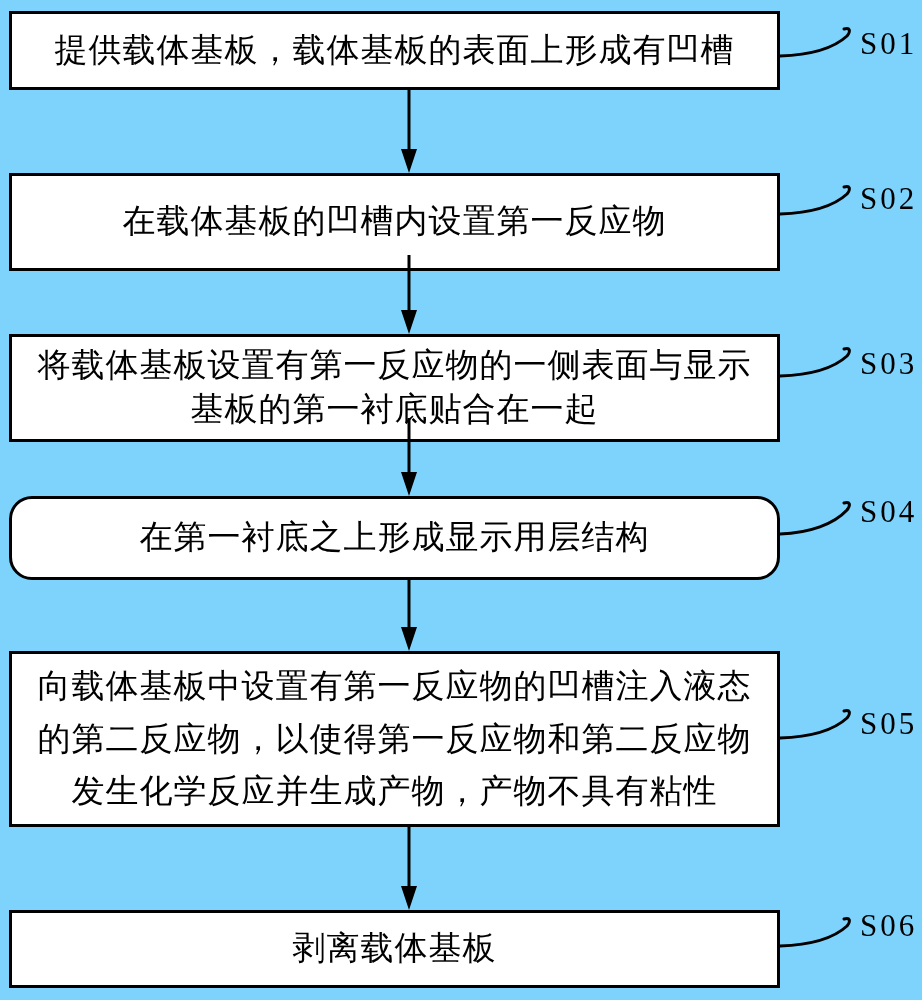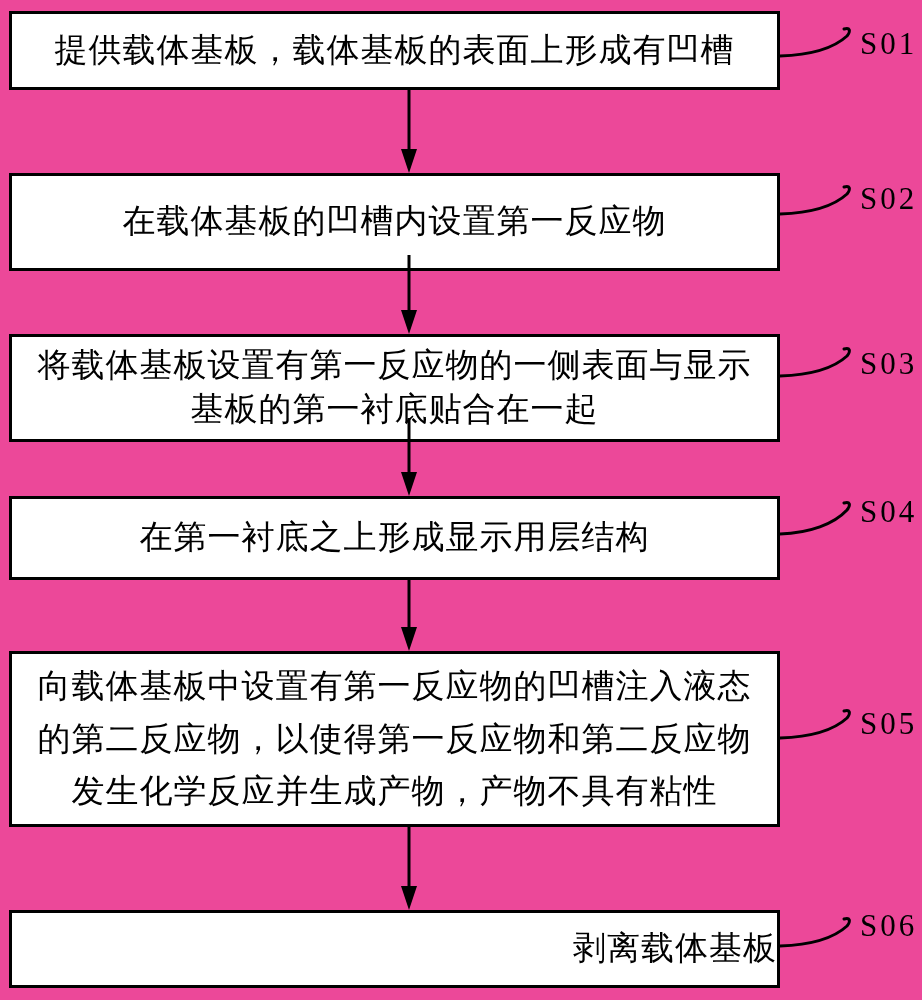--- a/index.html
+++ b/index.html
@@ -4,21 +4,21 @@
 <style>
   html, body {
     margin: 0;
     padding: 0;
     background: #ffffff;
   }
   .stage {
     position: relative;
     width: 922px;
     height: 1000px;
-    background: #ec4899;
+    background: #7dd3fc;
     overflow: hidden;
     font-family: "Liberation Serif", serif;
   }
   svg.overlay {
     position: absolute;
     left: 0;
     top: 0;
     width: 922px;
     height: 1000px;
     z-index: 2;
@@ -54,23 +54,23 @@
     z-index: 1;
     font-size: 31px;
     color: #000000;
     letter-spacing: 3px;
     font-family: "Liberation Serif", serif;
     margin-top: 20px;
   }
   #box1 { top: 11px;  height: 79px;  }
   #box2 { top: 173px; height: 98px;  }
   #box3 { top: 334px; height: 108px;  }
-  #box4 { top: 496px; height: 84px;  }
+  #box4 { top: 496px; height: 84px; border-radius: 23px;  }
   #box5 { top: 651px; height: 176px; }
-  #box6 { top: 910px; height: 78px; align-items: flex-end;  }
+  #box6 { top: 910px; height: 78px;  }
   #lbl1 { top: 6px;   }
   #lbl2 { top: 161px; }
   #lbl3 { top: 326px; }
   #lbl4 { top: 474px; }
   #lbl5 { top: 686px; }
   #lbl6 { top: 888px; }
 </style>
 </head>
 <body>
 

